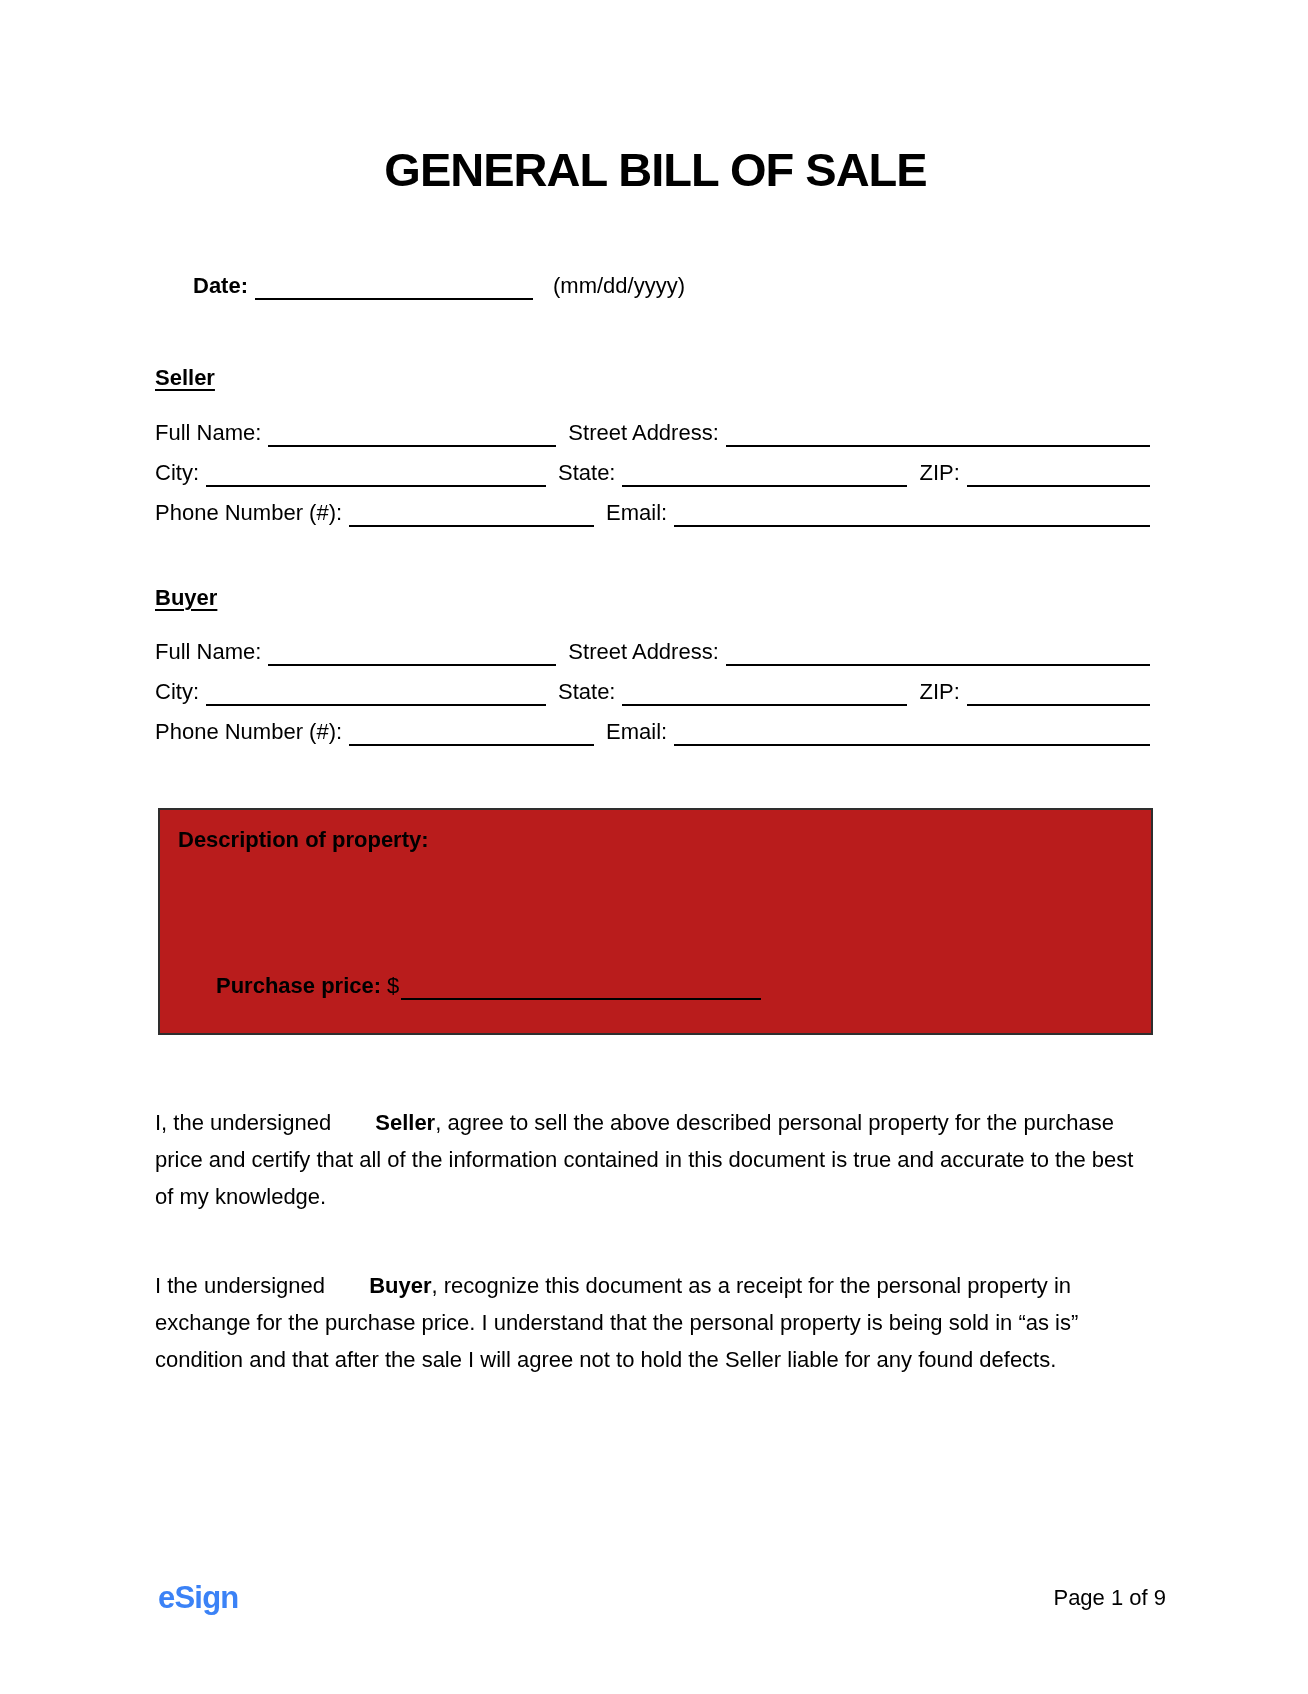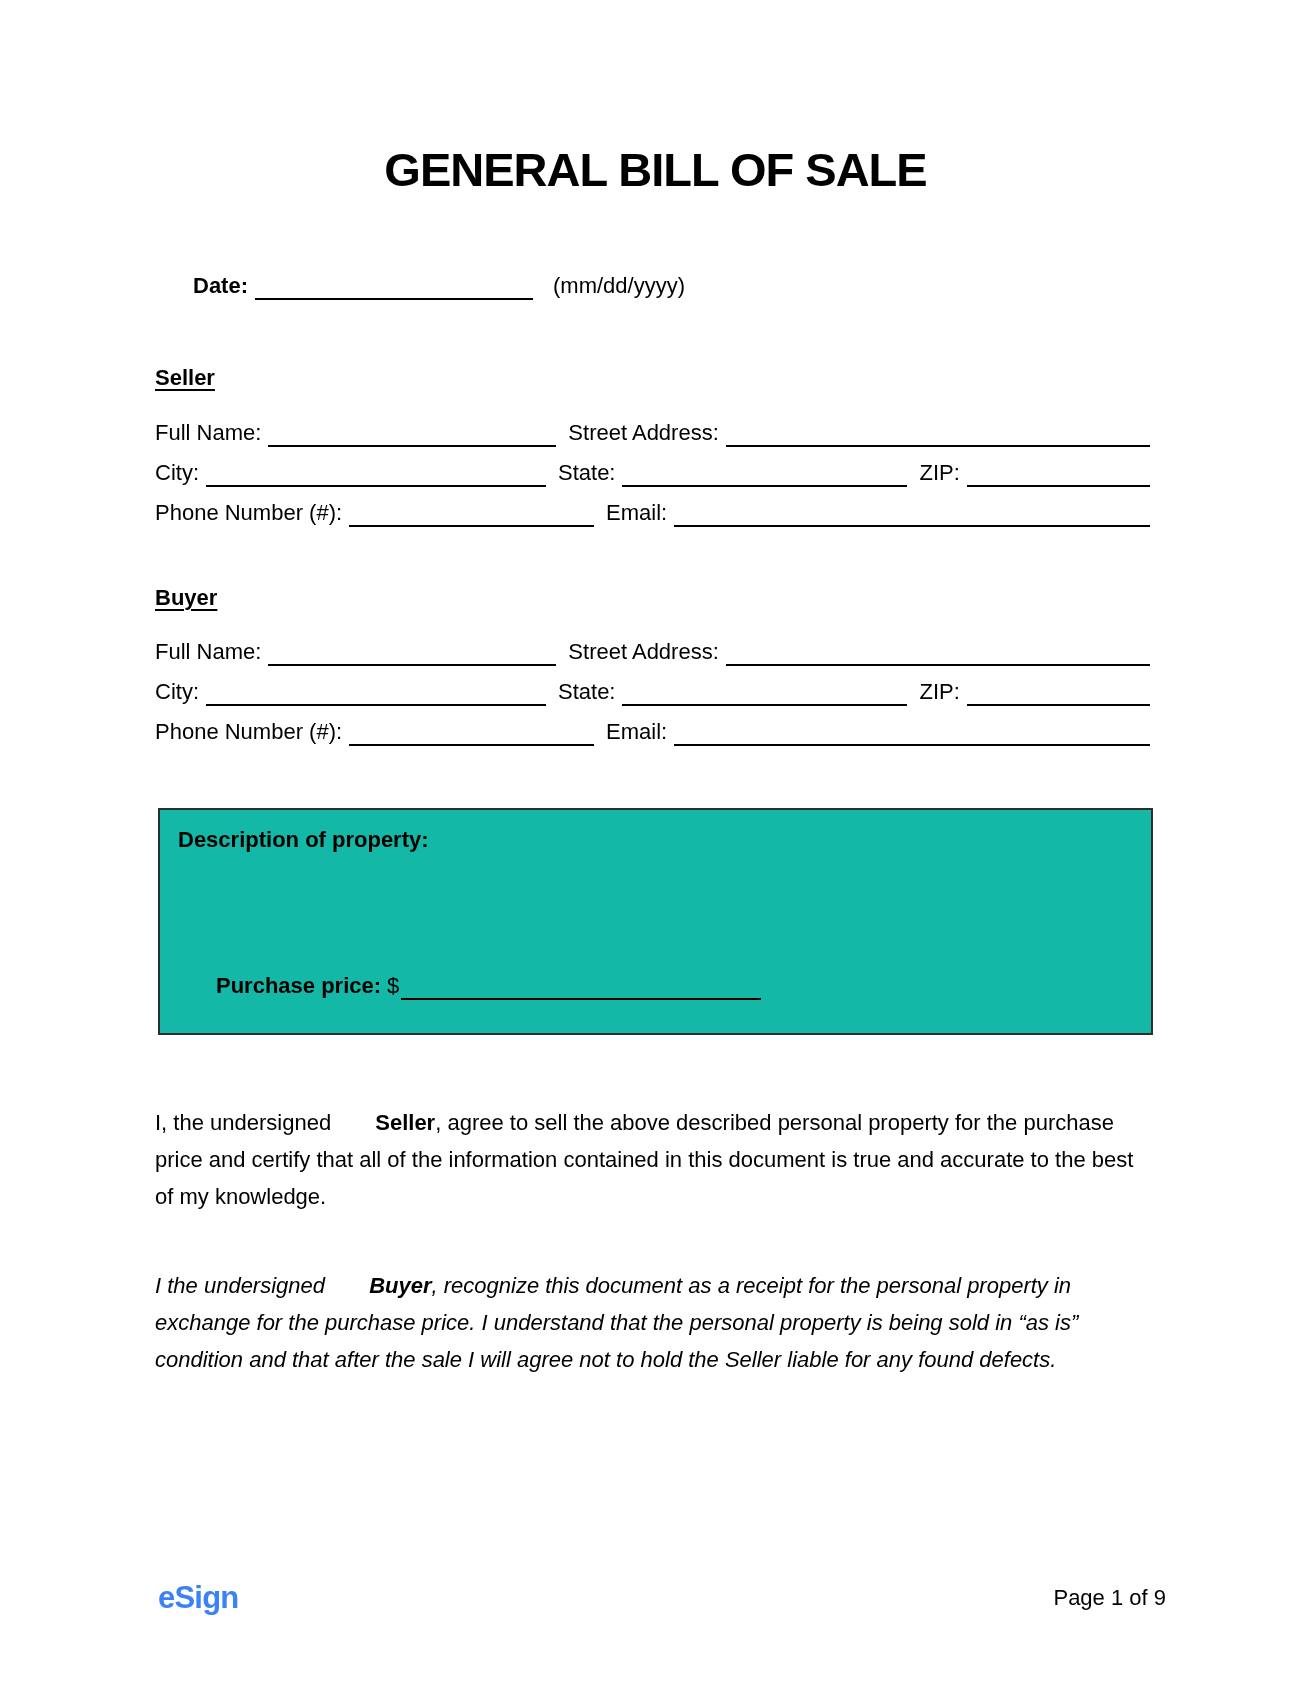--- a/index.html
+++ b/index.html
@@ -29,21 +29,21 @@
   }
   .grow{flex:1 1 auto;}
   .ml{margin-left:12px;}
   .heading{
     position:absolute;left:155px;height:28px;line-height:28px;
     font-size:22px;font-weight:bold;
     text-decoration:underline;text-decoration-thickness:2px;text-underline-offset:4px;
   }
   .descbox{
     position:absolute;left:158px;top:808px;width:995px;height:227px;
-    box-sizing:border-box;background:#14b8a6;border:2px solid #2e2e2e;
+    box-sizing:border-box;background:#b91c1c;border:2px solid #2e2e2e;
   }
   .descbox .desc-label{
     position:absolute;left:18px;top:16px;font-size:22px;font-weight:bold;line-height:28px;
   }
   .descbox .price-row{
     position:absolute;left:18px;top:162px;right:20px;
     display:flex;align-items:flex-end;height:28px;font-size:22px;line-height:28px;
   }
   .price-currency{margin-left:6px;}
   .w-date{width:278px;}
@@ -133,18 +133,18 @@
     <div class="desc-label">Description of property:</div>
     <div class="price-row">
       <span class="lbl b">Purchase price:</span>
       <span class="lbl price-currency">$</span>
       <span class="u w-price"></span>
     </div>
   </div>
 
   <p class="para" style="top:1104px;margin:0;"><span>I, the undersigned </span><span class="b">Seller</span><span>, agree to sell the above described personal property for the purchase price and certify that all of the information contained in this document is true and accurate to the best of my knowledge.</span></p>
 
-  <p class="para" style="top:1267px;margin:0;font-style:italic;"><span>I the undersigned </span><span class="b">Buyer</span><span>, recognize this document as a receipt for the personal property in exchange for the purchase price. I understand that the personal property is being sold in “as is” condition and that after the sale I will agree not to hold the Seller liable for any found defects.</span></p>
+  <p class="para" style="top:1267px;margin:0;"><span>I the undersigned </span><span class="b">Buyer</span><span>, recognize this document as a receipt for the personal property in exchange for the purchase price. I understand that the personal property is being sold in “as is” condition and that after the sale I will agree not to hold the Seller liable for any found defects.</span></p>
 
   <div class="brand">eSign</div>
   <div class="pagenum">Page 1 of 9</div>
 
 </div>
 
 </body></html>

